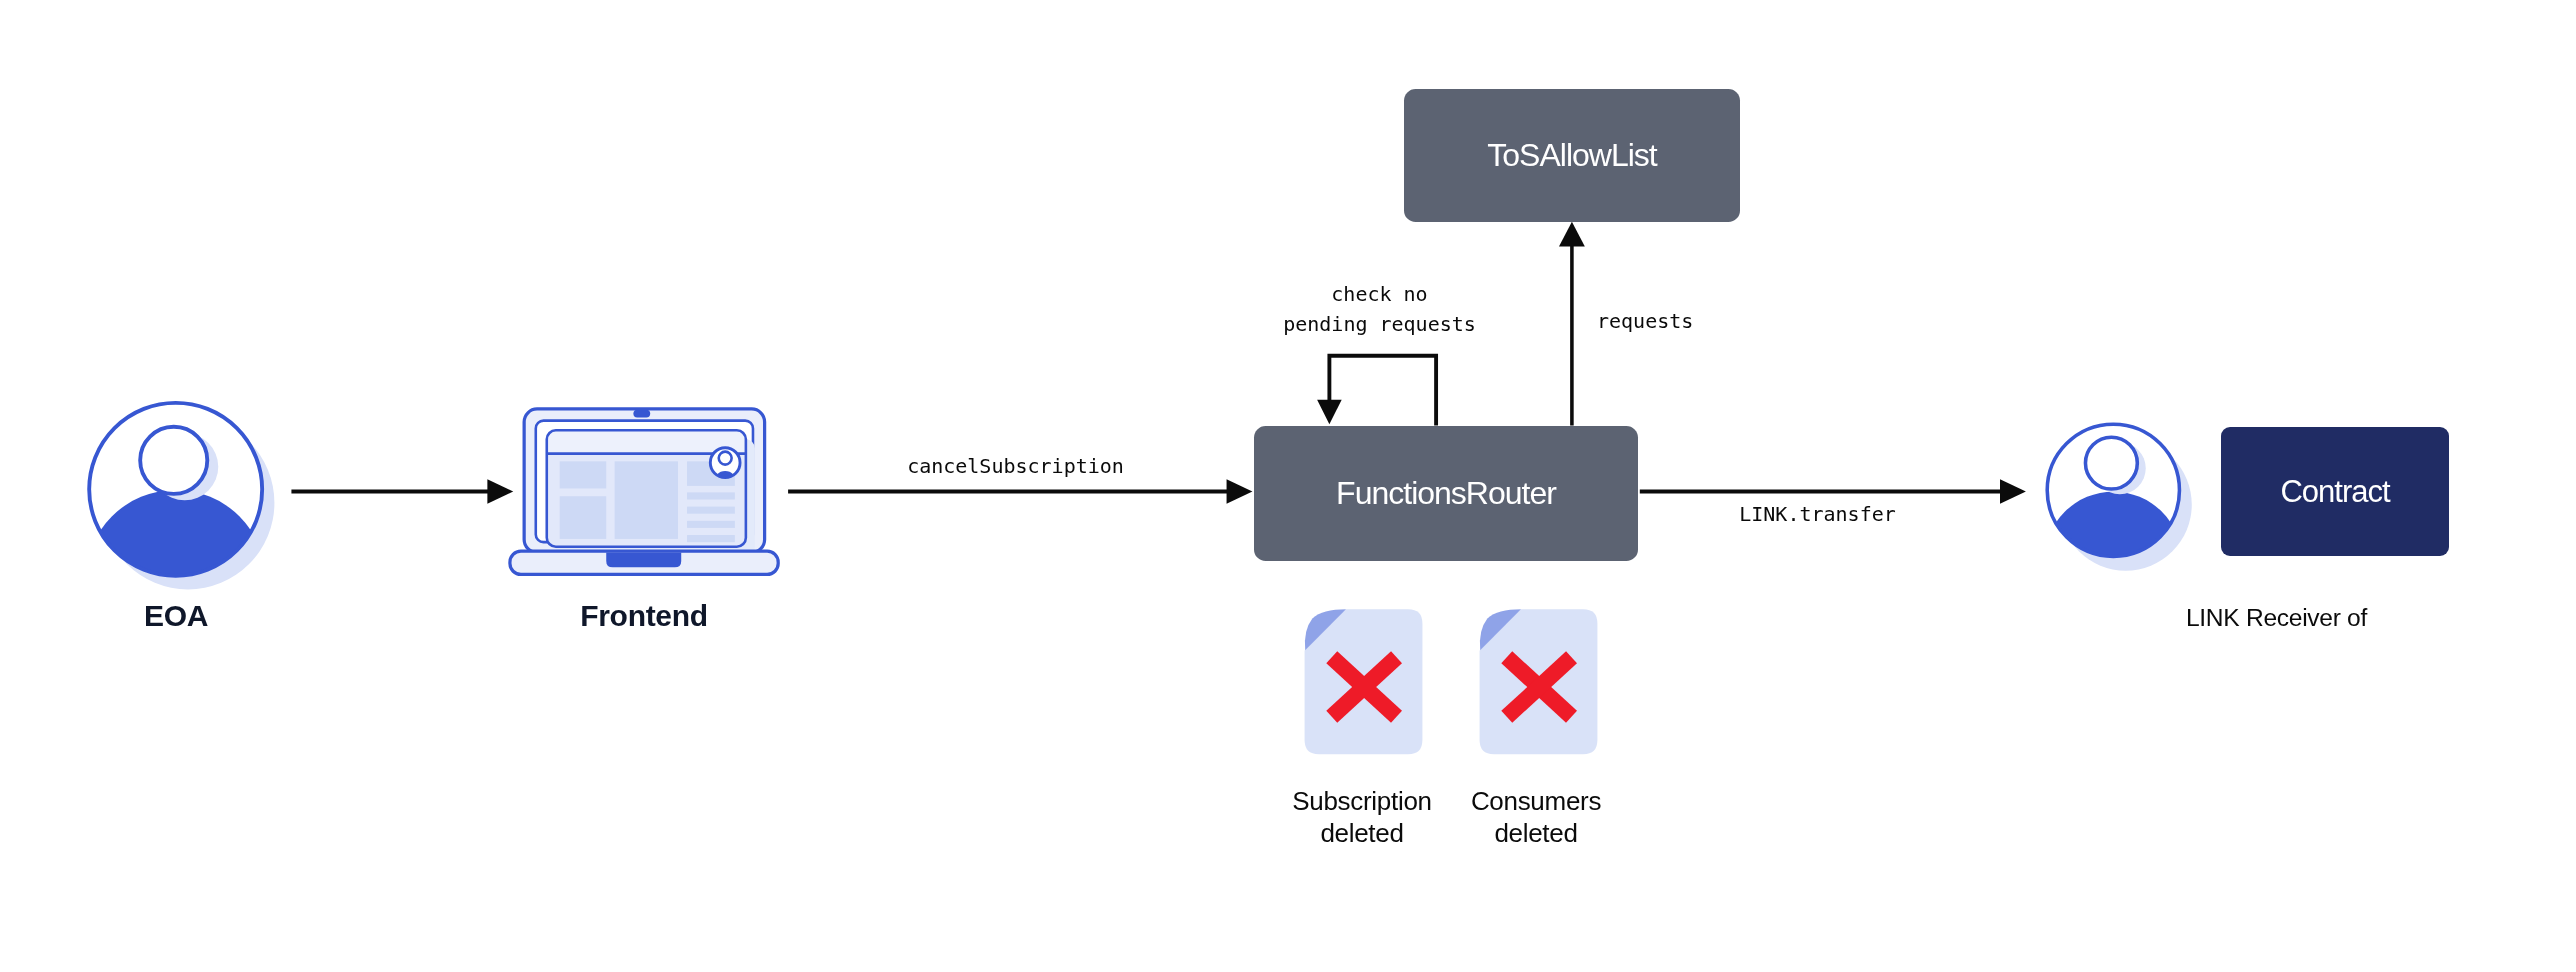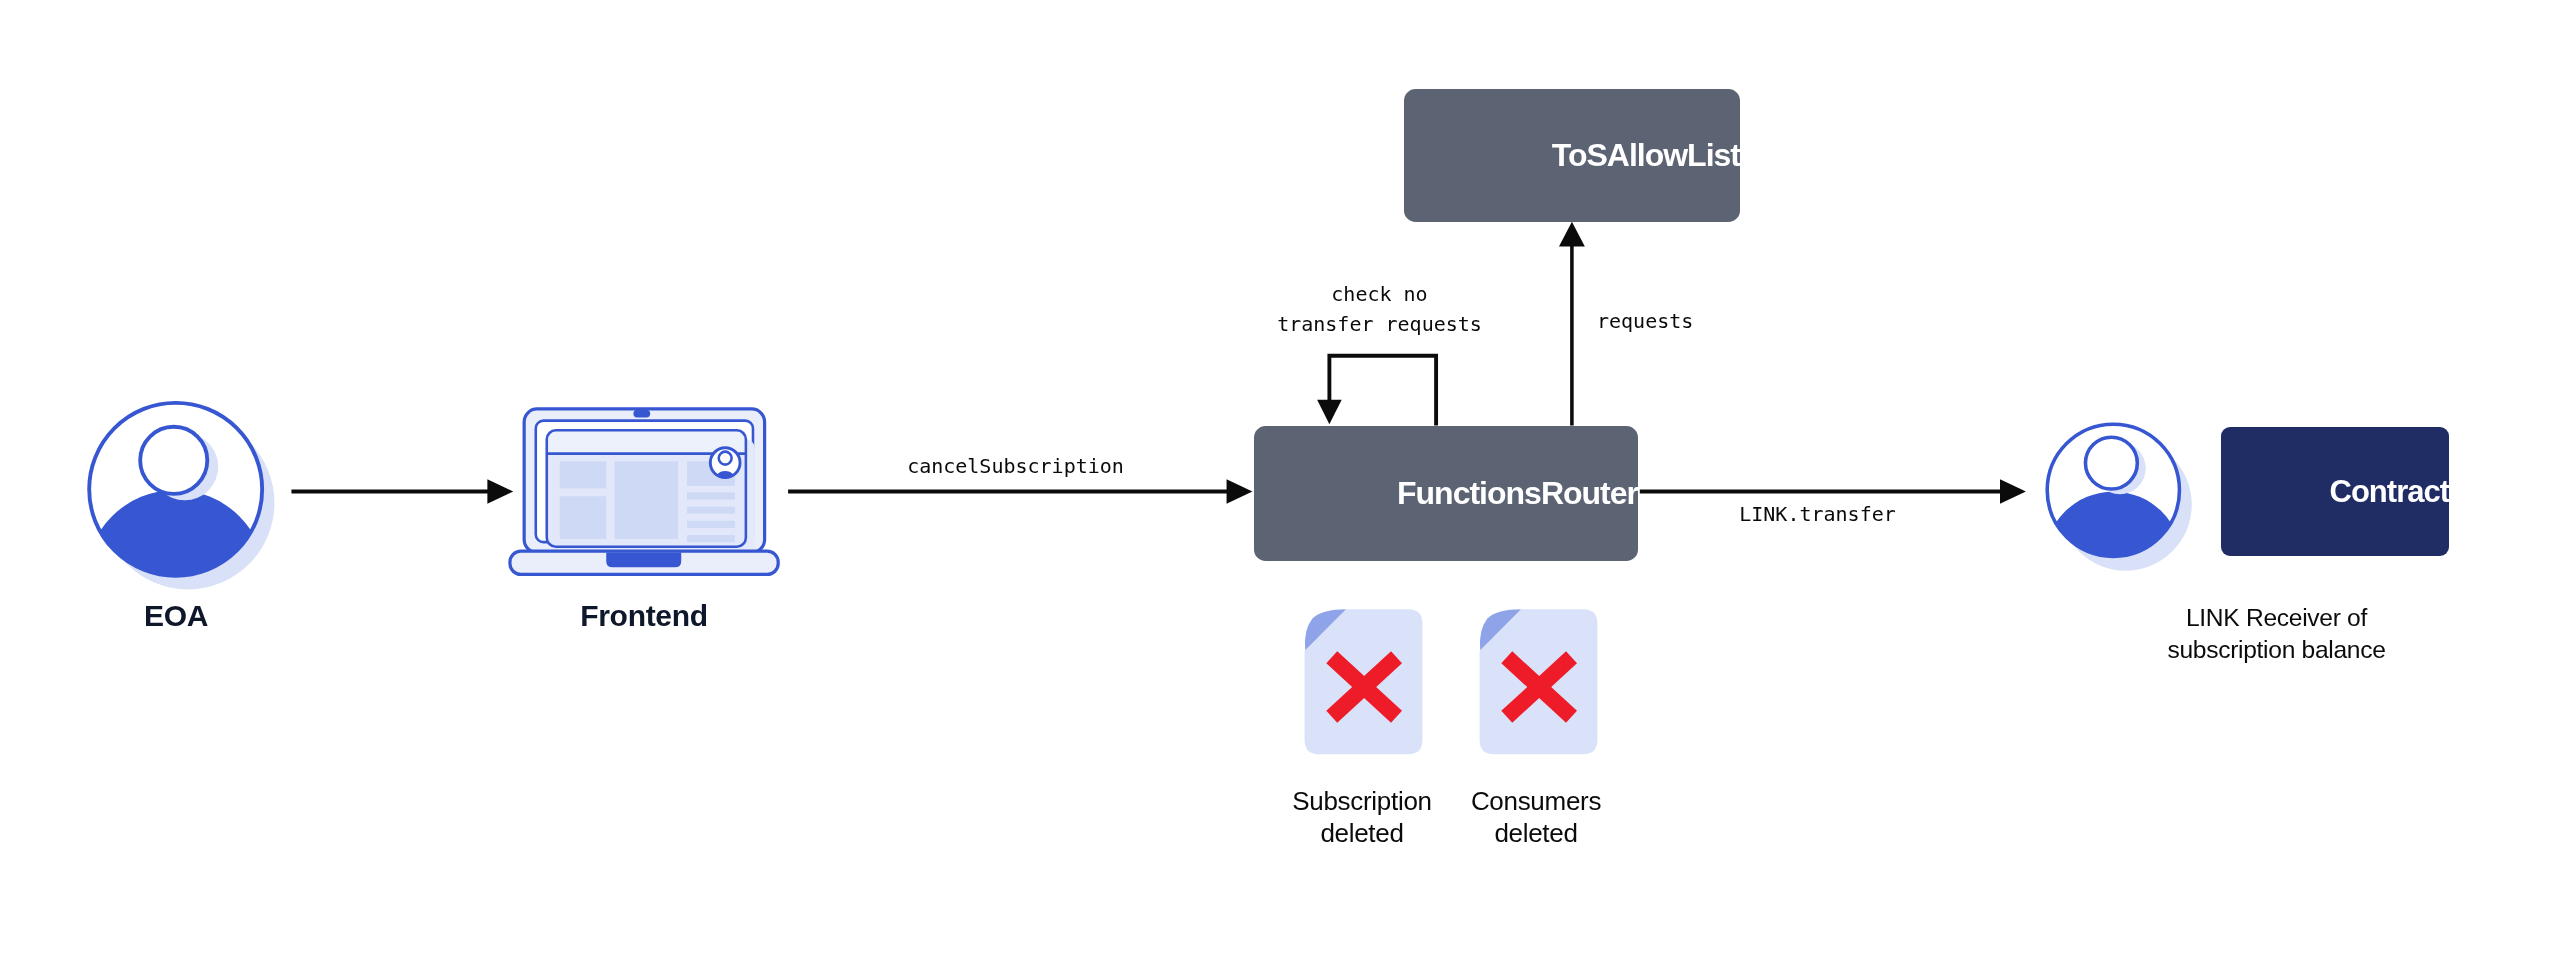--- a/index.html
+++ b/index.html
@@ -1,22 +1,22 @@
 <!DOCTYPE html>
 <html style="font-size:10.4px"><head>
 <meta charset="utf-8">
 <style>
   html,body{margin:0;padding:0;background:#ffffff;}
   .stage{
     position:relative;width:2576px;height:972px;background:#ffffff;overflow:hidden;
     font-family:"Liberation Sans",sans-serif;
   }
   .node{
-    position:absolute;border-radius:11.6px;display:flex;align-items:center;justify-content:flex-end;
-    color:#ffffff;font-weight:bold;font-size:32px;letter-spacing:-1px;
+    position:absolute;border-radius:11.6px;display:flex;align-items:center;justify-content:center;
+    color:#ffffff;font-weight:normal;font-size:32px;letter-spacing:-1px;
   }
   .node.slate{background:#5C6372;}
   .node.navy{background:#202C64;}
   .actor-label{
     position:absolute;text-align:center;font-weight:bold;font-size:30px;letter-spacing:-0.3px;
     color:#0f172a;
   }
   .caption{
     position:absolute;text-align:center;font-size:26px;line-height:32px;color:#0B0B0B;
     letter-spacing:-0.3px;
@@ -171,38 +171,37 @@
   <div class="actor-label" style="left:79px;top:599px;width:194px;">
     <span>EOA</span>
   </div>
 
   <div class="actor-label" style="left:547px;top:599px;width:194px;">
     <span>Frontend</span>
   </div>
 
   <div class="caption" style="left:2115px;top:602px;width:323px;font-size:24.6px;">
     <span>LINK Receiver of</span>
-    <span>subscription balance</span>
   </div>
 
   <div class="mono center" style="left:886px;top:454px;width:259px;">
     <span>cancelSubscription</span>
   </div>
 
   <div class="mono center" style="left:1688px;top:454px;width:259px;margin-top:48px;">
     <span>LINK.transfer</span>
   </div>
 
   <div class="mono" style="left:1597px;top:309px;">
     <span>requests</span>
   </div>
 
   <div class="mono center" style="left:1250px;top:279px;width:259px;">
     <span class="line">check no</span>
-    <span class="line">transfer requests</span>
+    <span class="line">pending requests</span>
   </div>
 
   <div class="caption" style="left:1265px;top:785px;width:194px;">
     <span>Subscription</span>
     <span>deleted</span>
   </div>
 
   <div class="caption" style="left:1439px;top:785px;width:194px;">
     <span>Consumers</span>
     <span>deleted</span>

